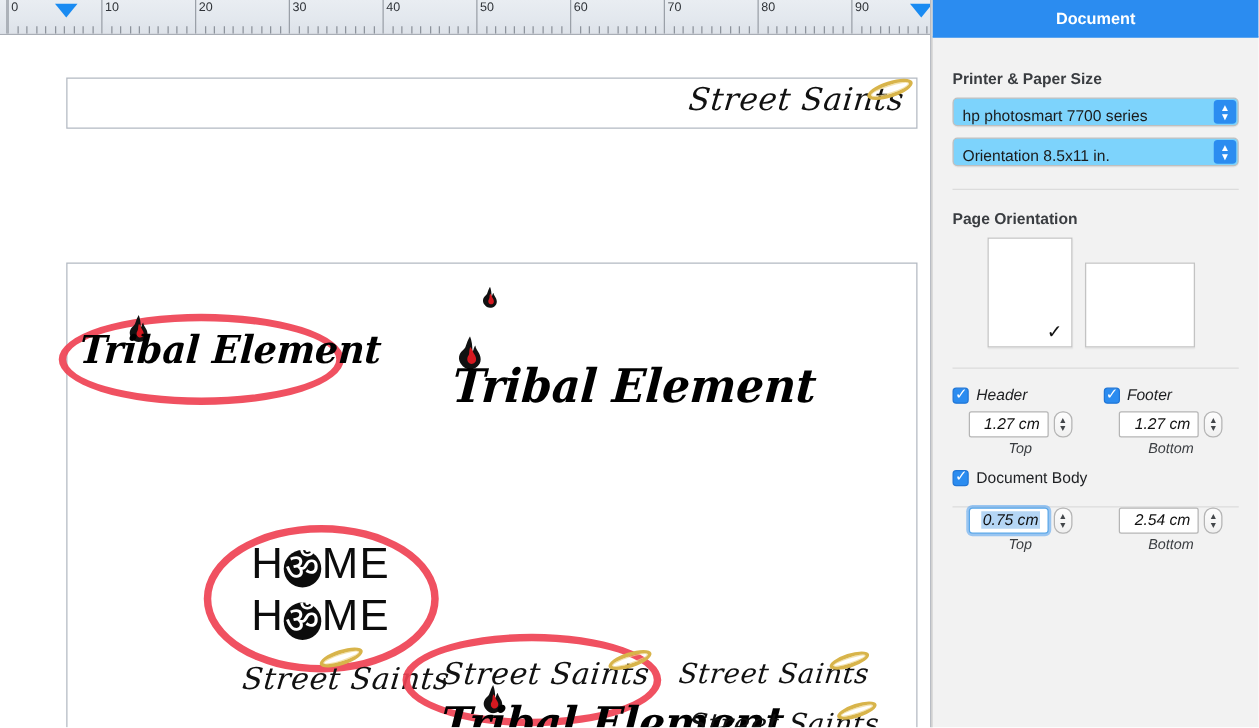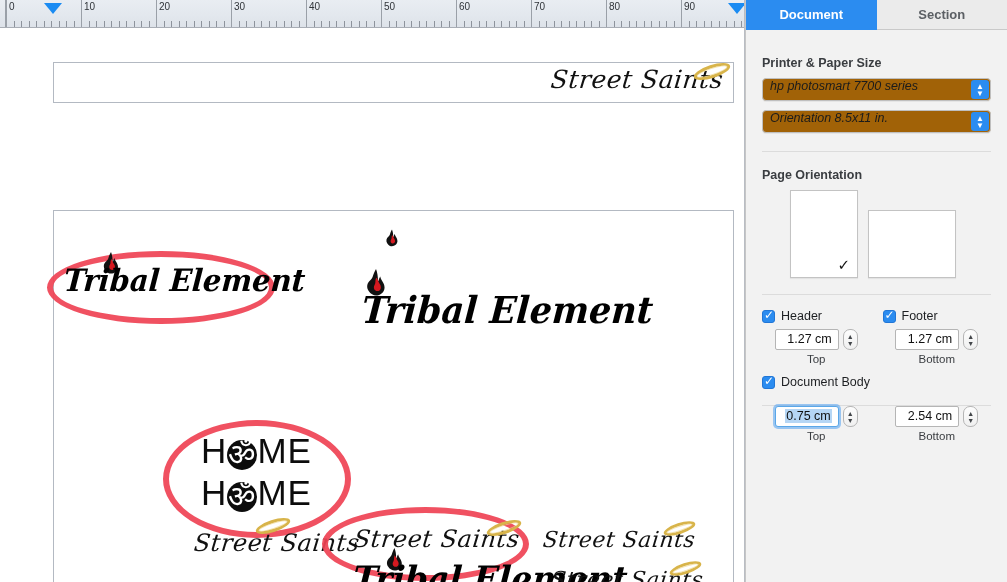--- a/index.html
+++ b/index.html
@@ -162,30 +162,29 @@
   .sect-title {
     font-size: 12.5px; font-weight: bold; color: #3a3d41;
     margin: 16px 0 8px 0;
   }
   .hr { height:1px; background:#dcdcdc; margin: 14px 0 0 0; }
 
   
   .popup {
     position: relative;
     height: 23px; width: 100%;
-    background: #a16207;
+    background: #7dd3fc;
     border: 1px solid #bfbfbf;
     border-radius: 4px;
     margin-bottom: 9px;
-    display: flex; align-items: flex-start;
+    display: flex; align-items: flex-end;
     padding-left: 7px;
     font-size: 12.5px; color: #1b1b1b;
     box-shadow: 0 1px 0 rgba(0,0,0,.05);
     overflow: hidden;
-    font-style: italic;
   }
   .popup .pop-label { white-space: nowrap; overflow: hidden; text-overflow: ellipsis; }
   .popup .pop-arrows {
     position: absolute; right: 1px; top: 1px;
     width: 18px; height: 19px;
     background: #2b8cf0;
     border-radius: 3px;
     display: flex; flex-direction: column;
     align-items: center; justify-content: center;
     color: #fff; line-height: 6px;
@@ -223,21 +222,21 @@
   .cbox::after {
     content: "✓";
     position: absolute; left: 1px; top: -2px;
     color: #fff; font-size: 12px; line-height: 13px;
     font-family: "DejaVu Sans", sans-serif;
     font-weight: bold;
   }
   .cb-label { font-size: 12.5px; color: #1d1f22; }
 
   
-  .fields-grid { display: flex; gap: 12px; }
+  .fields-grid { display: flex; gap: 12px; font-style: italic; }
   .field-col { width: 50%; display: flex; flex-direction: column; align-items: center; }
   .field-row { display: flex; align-items: flex-end; gap: 4px; }
   .numfield {
     width: 64px; height: 21px;
     background: #fff;
     border: 1px solid #b5b5b5;
     border-radius: 2px;
     text-align: right;
     padding-right: 6px;
     font-size: 12.5px; color: #111;
@@ -463,21 +462,20 @@
         </div>
 
       </div>
     </div>
   </div>
 
   <div class="inspector">
 
     <div class="tabbar">
       <div class="tab active">Document</div>
-      <div class="tab">Section</div>
     </div>
 
     <div class="insp-body">
 
       <div class="sect-title">Printer &amp; Paper Size</div>
 
       <div class="popup">
         <span class="pop-label">hp photosmart 7700 series</span>
         <span class="pop-arrows">
           <span class="chev">▲</span>

